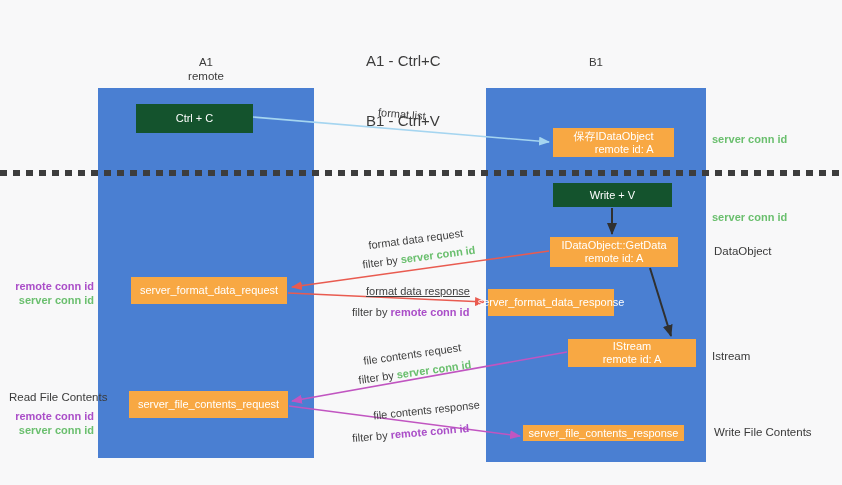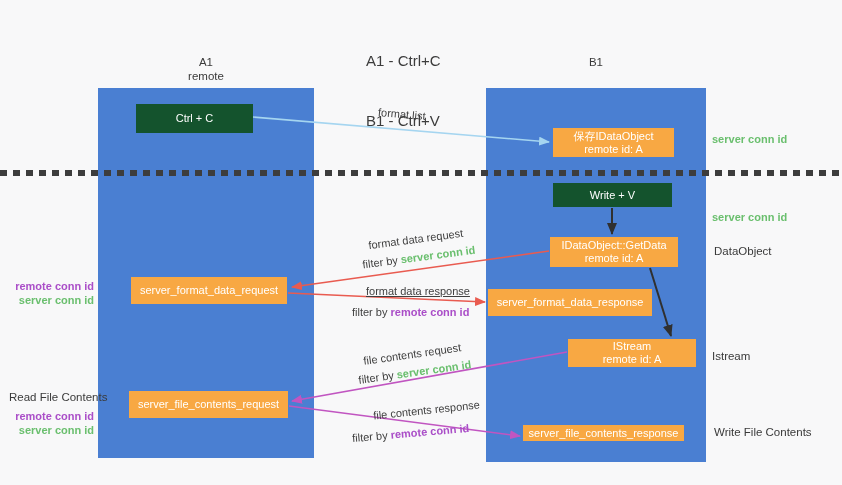--- a/index.html
+++ b/index.html
@@ -103,30 +103,30 @@
   <div class="node green" style="left:136px;top:104px;width:117px;height:29px;">
     <span>Ctrl + C</span>
   </div>
   <div class="node orange" style="left:131px;top:277px;width:156px;height:27px;">
     <span>server_format_data_request</span>
   </div>
   <div class="node orange" style="left:129px;top:391px;width:159px;height:27px;">
     <span>server_file_contents_request</span>
   </div>
 
-  <div class="node orange" style="left:553px;top:128px;width:121px;height:29px;">
+  <div class="node orange" style="left:553px;top:128px;width:121px;height:29px;text-align:right;">
     <span><span>保存IDataObject</span><br><span>remote id: A</span></span>
   </div>
   <div class="node green" style="left:553px;top:183px;width:119px;height:24px;">
     <span>Write + V</span>
   </div>
   <div class="node orange" style="left:550px;top:237px;width:128px;height:30px;">
     <span><span>IDataObject::GetData</span><br><span>remote id: A</span></span>
   </div>
-  <div class="node orange" style="left:488px;top:289px;width:164px;height:27px;">
+  <div class="node orange" style="left:488px;top:289px;width:126px;height:27px;">
     <span>server_format_data_response</span>
   </div>
   <div class="node orange" style="left:568px;top:339px;width:128px;height:28px;">
     <span><span>IStream</span><br><span>remote id: A</span></span>
   </div>
   <div class="node orange" style="left:523px;top:425px;width:161px;height:16px;">
     <span>server_file_contents_response</span>
   </div>
 
   <div class="side-label lbl-green" style="left:712px;top:133px;">server conn id</div>

